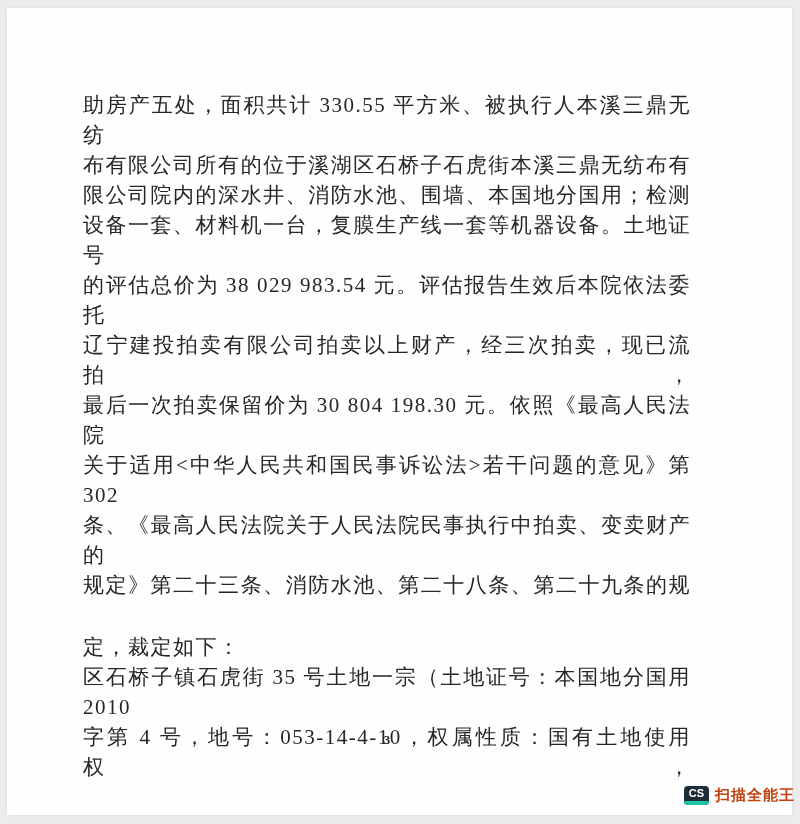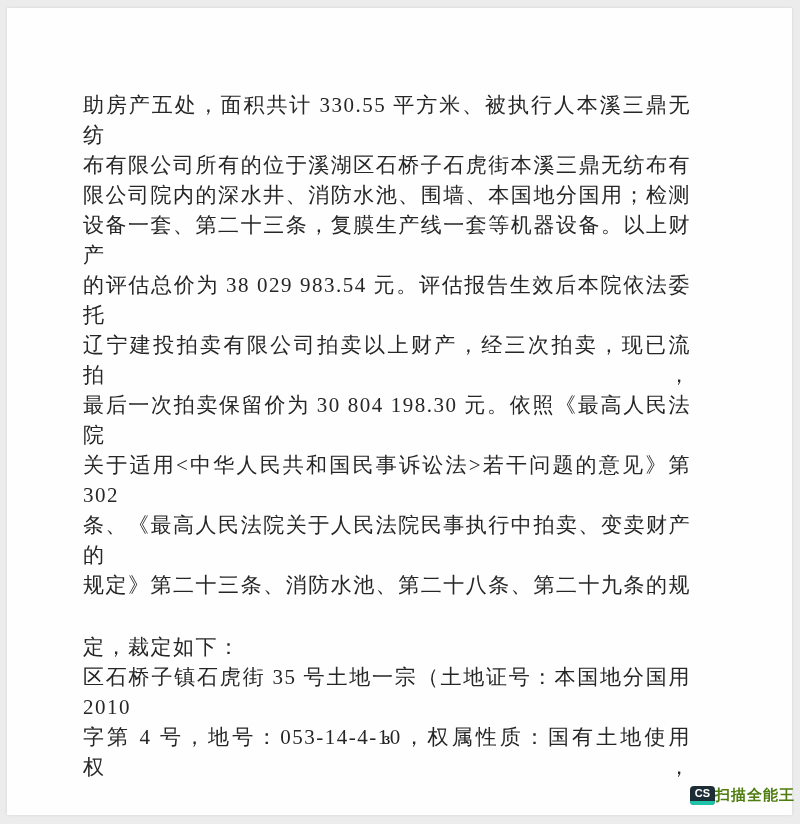--- a/index.html
+++ b/index.html
@@ -41,20 +41,21 @@
     font-weight: bold;
     color: #1c1c1c;
     letter-spacing: 0;
   }
   .watermark {
     position: absolute;
     right: 5px; top: 785px;
     height: 20px;
     display: flex;
     align-items: center;
+    gap: 6px;
     text-align: center;
   }
   .wm-badge {
     position: relative;
     width: 25px; height: 19px;
     background: #1d2d36;
     border-radius: 4px;
     display: flex;
     align-items: center;
     justify-content: center;
@@ -71,35 +72,35 @@
     position: absolute;
     left: 0; right: 0; bottom: 0;
     height: 4px;
     background: #1fc3a7;
   }
   .wm-label {
     font-family: "Liberation Sans", "DejaVu Sans", sans-serif;
     font-weight: bold;
     font-size: 15px;
     letter-spacing: 1px;
-    color: #4d7c0f;
+    color: #c2410c;
     white-space: nowrap;
   }
 </style>
 </head>
 <body>
 
 <div class="canvas">
   <div class="paper">
 
     <div class="textblock">
       <div class="line">助房产五处，面积共计 330.55 平方米、被执行人本溪三鼎无纺</div>
       <div class="line">布有限公司所有的位于溪湖区石桥子石虎街本溪三鼎无纺布有</div>
       <div class="line">限公司院内的深水井、消防水池、围墙、本国地分国用；检测</div>
-      <div class="line">设备一套、第二十三条，复膜生产线一套等机器设备。以上财产</div>
+      <div class="line">设备一套、材料机一台，复膜生产线一套等机器设备。土地证号</div>
       <div class="line">的评估总价为 38 029 983.54 元。评估报告生效后本院依法委托</div>
       <div class="line">辽宁建投拍卖有限公司拍卖以上财产，经三次拍卖，现已流拍，</div>
       <div class="line">最后一次拍卖保留价为 30 804 198.30 元。依照《最高人民法院</div>
       <div class="line">关于适用&lt;中华人民共和国民事诉讼法&gt;若干问题的意见》第 302</div>
       <div class="line">条、《最高人民法院关于人民法院民事执行中拍卖、变卖财产的</div>
       <div class="line">规定》第二十三条、消防水池、第二十八条、第二十九条的规</div>
       <div class="line short">定，裁定如下：</div>
       <div class="line">区石桥子镇石虎街 35 号土地一宗（土地证号：本国地分国用 2010</div>
       <div class="line">字第 4 号，地号：053-14-4-10，权属性质：国有土地使用权，</div>
 

